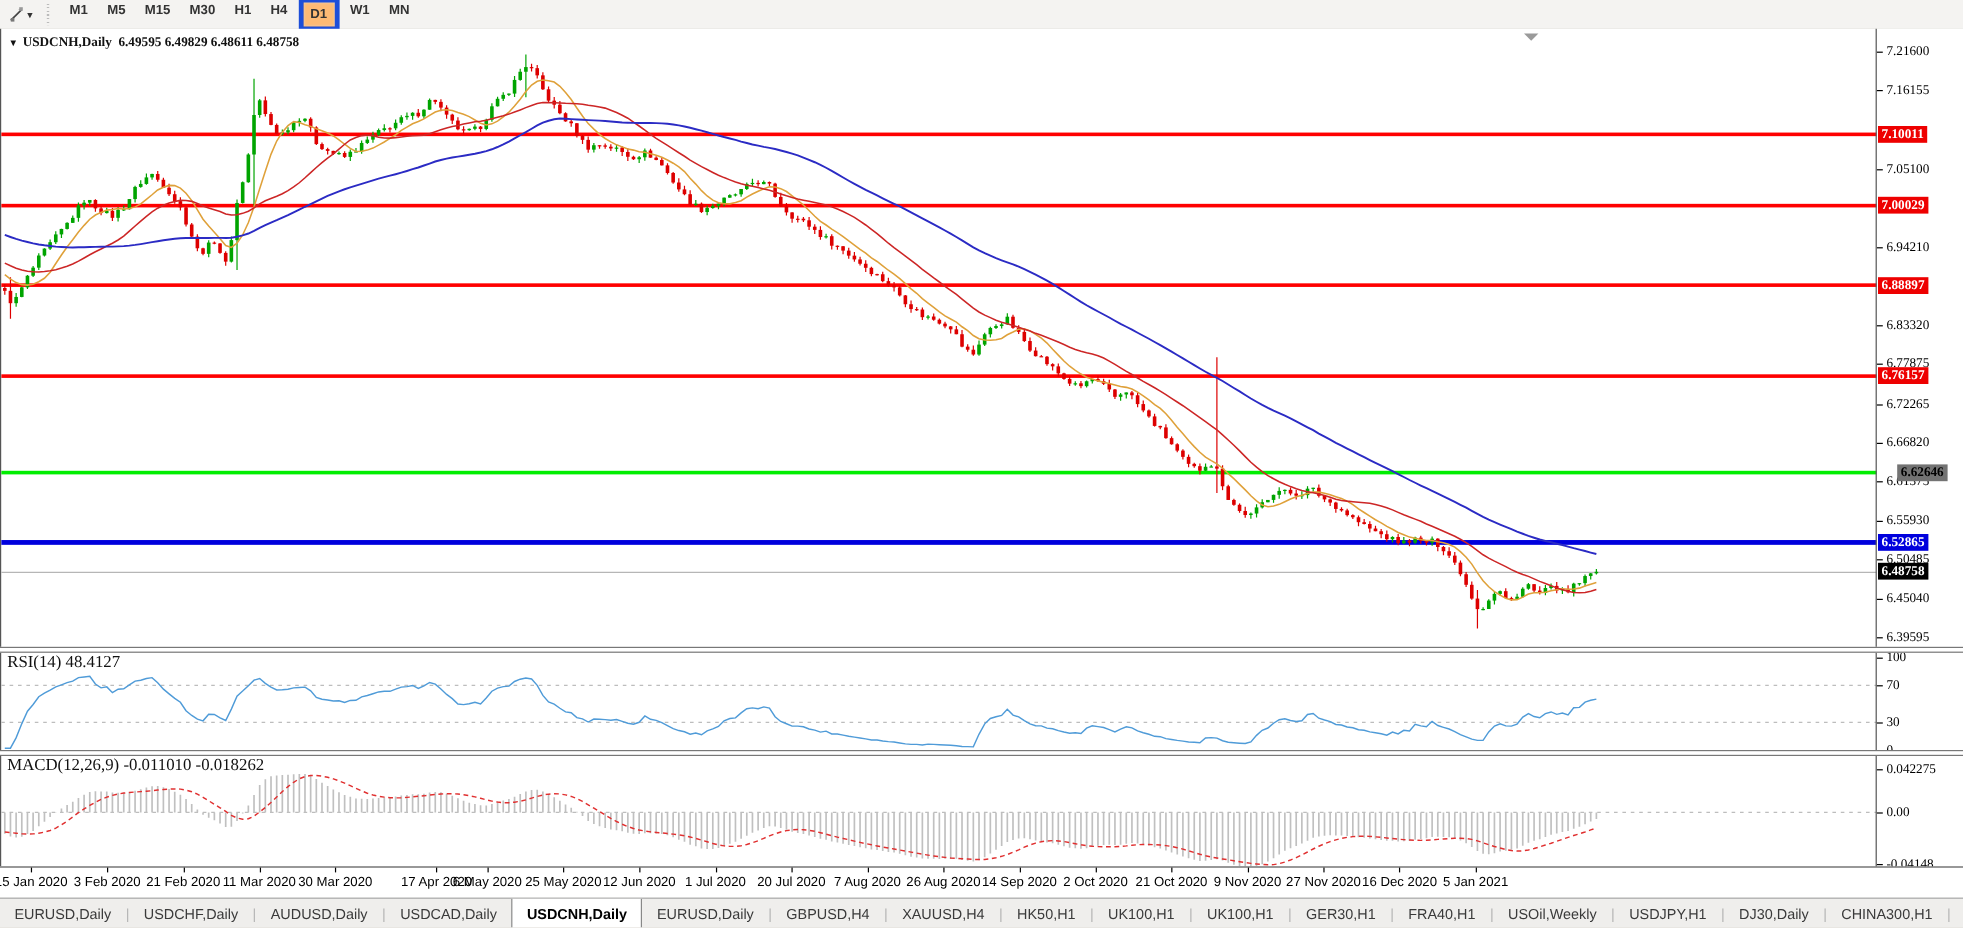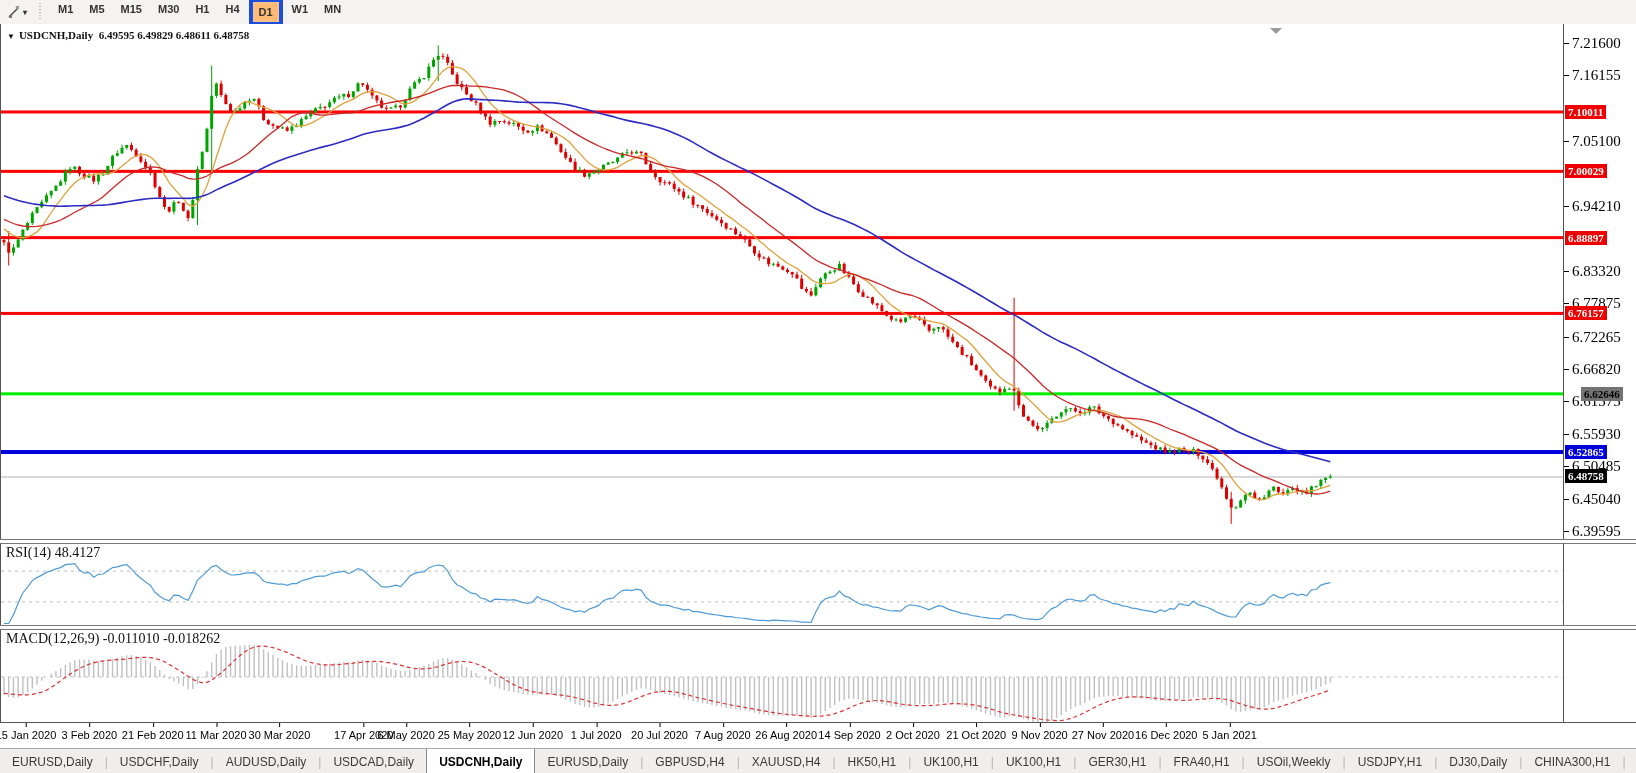--- a/index.html
+++ b/index.html
@@ -18,21 +18,21 @@
         background:repeating-linear-gradient(#bbb 0 1px,transparent 1px 3px);
         background-size:2px 100%;background-repeat:repeat-y;background-position:center;}
   
   .panel{position:absolute;left:0;background:#fff;font-family:Liberation Serif, serif;}
   .plot{position:absolute;left:0;top:0;border-left:1px solid #555;}
   .vline-axis{position:absolute;top:24px;left:1563px;width:1px;height:698px;background:#555;z-index:5;}
   .chart-title{position:absolute;left:7px;top:5px;font-size:11px;font-weight:700;color:#111;z-index:6;}
   .chart-title .tri{font-size:8px;margin-right:4px;}
   .ind-label{position:absolute;left:6px;top:2px;font-size:14px;color:#111;z-index:6;}
   .axis-col{position:absolute;left:1564px;top:0;width:72px;height:100%;background:#fff;}
-  .plabel{position:absolute;left:8px;font-size:15px;color:#000;height:13px;line-height:13px;white-space:nowrap;}
+  .plabel{position:absolute;left:8px;font-size:11px;color:#000;height:13px;line-height:13px;white-space:nowrap;}
   .plabel::before{content:"";position:absolute;left:-8px;top:6px;width:5px;height:1px;background:#000;}
   .badge{position:absolute;left:1px;font-size:11px;font-weight:700;height:14px;line-height:14px;
          padding:0 3px;white-space:nowrap;z-index:4;}
   .badge.red{background:#ee0000;color:#fff;}
   .badge.green{background:#737373;color:#000;margin-left:16px;}
   .badge.blue{background:#0000dd;color:#fff;}
   .badge.black{background:#000;color:#fff;}
   .separator{position:absolute;left:0;width:1636px;height:3px;background:#fff;
              border-top:1px solid #777;border-bottom:1px solid #777;z-index:7;}
   
@@ -697,20 +697,26 @@
     <div class="ind-label">
       <span>RSI(14)</span> <span>48.4127</span>
     </div>
     <div class="plot" style="width:1563px;height:83px;">
       <svg id="rsi-svg" width="1563" height="83">
           <line x1="0" y1="28.1" x2="1563" y2="28.1" stroke="#bdbdbd" stroke-width="1" stroke-dasharray="3,4"></line>
           <line x1="0" y1="58.9" x2="1563" y2="58.9" stroke="#bdbdbd" stroke-width="1" stroke-dasharray="3,4"></line>
           <polyline points="3.0,80.5 7.7,80.5 12.4,71.9 17.2,60.0 21.9,49.7 26.6,44.1 31.3,37.6 36.0,34.6 40.8,32.1 45.5,29.4 50.2,27.7 54.9,25.9 59.6,24.6 64.4,21.7 69.1,21.1 73.8,20.6 78.5,27.0 83.2,30.2 88.0,29.4 92.7,34.2 97.4,31.3 102.1,31.0 106.8,27.7 111.6,24.6 116.3,23.9 121.0,22.4 125.7,21.7 130.4,25.9 135.2,31.3 139.9,35.2 144.6,39.0 149.3,42.2 154.0,49.3 158.8,53.2 163.5,56.3 168.2,57.7 172.9,52.2 177.6,52.4 182.4,55.2 187.1,57.4 191.8,47.9 196.5,37.1 201.2,32.9 206.0,28.4 210.7,23.8 215.4,22.4 220.1,26.5 224.8,29.6 229.6,32.0 234.3,31.8 239.0,31.4 243.7,30.2 248.4,29.9 253.2,29.6 257.9,32.7 262.6,38.2 267.3,39.7 272.0,40.3 276.8,41.2 281.5,41.0 286.2,42.4 290.9,40.7 295.6,40.6 300.4,37.7 305.1,36.6 309.8,35.1 314.5,33.6 319.2,33.1 324.0,33.1 328.7,31.3 333.4,29.6 338.1,29.2 342.8,28.2 347.6,30.7 352.3,28.5 357.0,25.7 361.7,27.1 366.4,31.2 371.2,35.7 375.9,39.2 380.6,43.7 385.3,44.2 390.0,43.4 394.8,42.2 399.5,43.6 404.2,38.7 408.9,33.0 413.6,30.4 418.4,29.2 423.1,28.8 427.8,24.9 432.5,23.0 437.2,22.0 442.0,22.8 446.7,28.1 451.4,36.5 456.1,42.0 460.8,43.8 465.6,47.2 470.3,50.2 475.0,50.9 479.7,55.0 484.4,56.1 489.2,58.7 493.9,56.2 498.6,56.3 503.3,56.7 508.0,57.2 512.8,56.6 517.5,58.1 522.2,59.7 526.9,60.5 531.6,58.9 536.4,53.6 541.1,56.4 545.8,57.3 550.5,59.2 555.2,61.7 560.0,64.2 564.7,65.8 569.4,66.8 574.1,68.8 578.8,67.8 583.6,69.3 588.3,66.0 593.0,64.4 597.7,62.4 602.4,57.7 607.2,55.8 611.9,55.2 616.6,51.1 621.3,47.6 626.0,46.9 630.8,47.6 635.5,46.1 640.2,47.1 644.9,54.3 649.6,58.2 654.4,60.1 659.1,62.1 663.8,62.1 668.5,62.6 673.2,64.5 678.0,65.4 682.7,67.1 687.4,66.3 692.1,68.6 696.8,68.7 701.6,69.6 706.3,70.6 711.0,71.3 715.7,72.0 720.4,72.7 725.2,73.6 729.9,73.6 734.6,74.5 739.3,75.0 744.0,75.3 748.8,76.1 753.5,76.9 758.2,77.3 762.9,77.3 767.6,77.8 772.4,77.1 777.1,77.3 781.8,77.6 786.5,77.8 791.2,78.0 796.0,78.4 800.7,79.1 805.4,79.2 810.1,79.4 814.8,68.9 819.6,60.2 824.3,55.7 829.0,54.3 833.7,53.2 838.4,48.1 843.2,52.9 847.9,54.4 852.6,57.6 857.3,60.3 862.0,61.8 866.8,61.9 871.5,63.8 876.2,64.3 880.9,65.9 885.6,67.0 890.4,68.0 895.1,67.6 899.8,68.2 904.5,63.8 909.2,61.8 914.0,62.5 918.7,63.3 923.4,65.0 928.1,66.9 932.8,64.6 937.6,62.6 942.3,63.6 947.0,66.1 951.7,67.6 956.4,68.9 961.2,70.6 965.9,70.9 970.6,72.5 975.3,73.2 980.0,74.0 984.8,74.6 989.5,75.3 994.2,75.5 998.9,75.9 1003.6,72.0 1008.4,71.7 1013.1,72.1 1017.8,74.3 1022.5,75.5 1027.2,75.9 1032.0,76.3 1036.7,76.6 1041.4,75.3 1046.1,69.8 1050.8,65.6 1055.6,63.7 1060.3,59.7 1065.0,56.8 1069.7,56.0 1074.4,57.4 1079.2,58.2 1083.9,57.7 1088.6,52.4 1093.3,51.6 1098.0,55.5 1102.8,57.0 1107.5,58.3 1112.2,60.7 1116.9,61.2 1121.6,62.8 1126.4,63.5 1131.1,65.1 1135.8,65.6 1140.5,66.9 1145.2,67.6 1150.0,68.4 1154.7,69.6 1159.4,67.0 1164.1,68.6 1168.8,65.6 1173.6,66.2 1178.3,60.6 1183.0,61.9 1187.7,62.6 1192.4,58.1 1197.2,61.6 1201.9,63.1 1206.6,64.5 1211.3,66.6 1216.0,69.2 1220.8,71.1 1225.5,72.9 1230.2,74.0 1234.9,73.9 1239.6,66.9 1244.4,62.0 1249.1,60.1 1253.8,61.9 1258.5,62.1 1263.2,60.4 1268.0,54.6 1272.7,51.6 1277.4,54.1 1282.1,55.1 1286.8,51.7 1291.6,50.3 1296.3,52.3 1301.0,51.2 1305.7,52.8 1310.4,46.8 1315.2,46.5 1319.9,42.1 1324.6,40.6 1329.3,39.6 " fill="none" stroke="#4f9bd8" stroke-width="1.2"></polyline>
         </svg>
     </div>
+    <div class="axis-col" id="rsi-axis">
+        <div class="plabel" style="top: -1px;">100</div>
+        <div class="plabel" style="top: 22.1px;">70</div>
+        <div class="plabel" style="top: 52.9px;">30</div>
+        <div class="plabel" style="top: 76px;">0</div>
+      </div>
   </div>
 
   <div class="separator" style="top:625px;"></div>
 
   <div class="panel" style="top:629px;height:93px;width:1636px;">
     <div class="ind-label">
       <span>MACD(12,26,9)</span> <span>-0.011010</span> <span>-0.018262</span>
     </div>
     <div class="plot" style="width:1563px;height:93px;">
       <svg id="macd-svg" width="1563" height="93">
@@ -993,20 +999,25 @@
           <line x1="1301" y1="48" x2="1301" y2="64.3" stroke="#c0c0c0" stroke-width="1.4"></line>
           <line x1="1305.72" y1="48" x2="1305.72" y2="63.5" stroke="#c0c0c0" stroke-width="1.4"></line>
           <line x1="1310.4399999999998" y1="48" x2="1310.4399999999998" y2="61.7" stroke="#c0c0c0" stroke-width="1.4"></line>
           <line x1="1315.1599999999999" y1="48" x2="1315.1599999999999" y2="60.0" stroke="#c0c0c0" stroke-width="1.4"></line>
           <line x1="1319.8799999999999" y1="48" x2="1319.8799999999999" y2="57.8" stroke="#c0c0c0" stroke-width="1.4"></line>
           <line x1="1324.6" y1="48" x2="1324.6" y2="55.6" stroke="#c0c0c0" stroke-width="1.4"></line>
           <line x1="1329.32" y1="48" x2="1329.32" y2="53.6" stroke="#c0c0c0" stroke-width="1.4"></line>
           <polyline points="3.0,64.4 7.7,64.8 12.4,65.3 17.2,65.8 21.9,66.0 26.6,65.9 31.3,65.4 36.0,64.4 40.8,63.1 45.5,61.1 50.2,58.4 54.9,55.3 59.6,51.8 64.4,48.2 69.1,45.1 73.8,42.2 78.5,39.5 83.2,37.2 88.0,35.3 92.7,33.8 97.4,32.7 102.1,31.9 106.8,31.4 111.6,31.0 116.3,30.7 121.0,30.4 125.7,29.9 130.4,29.4 135.2,28.9 139.9,28.5 144.6,28.4 149.3,28.6 154.0,29.4 158.8,30.8 163.5,32.8 168.2,35.4 172.9,38.3 177.6,41.2 182.4,44.2 187.1,47.2 191.8,50.4 196.5,52.7 201.2,53.7 206.0,53.3 210.7,51.1 215.4,47.6 220.1,43.9 224.8,39.7 229.6,35.2 234.3,30.6 239.0,26.5 243.7,22.9 248.4,20.0 253.2,18.1 257.9,17.2 262.6,17.2 267.3,17.8 272.0,18.7 276.8,20.1 281.5,21.7 286.2,23.6 290.9,25.7 295.6,28.0 300.4,30.1 305.1,32.0 309.8,33.5 314.5,34.6 319.2,35.3 324.0,35.8 328.7,35.9 333.4,35.8 338.1,35.5 342.8,35.0 347.6,34.6 352.3,34.2 357.0,33.6 361.7,33.1 366.4,32.7 371.2,32.4 375.9,32.4 380.6,32.7 385.3,33.3 390.0,34.1 394.8,35.1 399.5,36.2 404.2,37.5 408.9,38.6 413.6,39.4 418.4,39.9 423.1,39.9 427.8,39.5 432.5,38.7 437.2,37.6 442.0,36.1 446.7,34.7 451.4,33.5 456.1,32.8 460.8,32.5 465.6,32.6 470.3,33.4 475.0,34.7 479.7,36.5 484.4,38.9 489.2,41.7 493.9,44.5 498.6,47.2 503.3,50.2 508.0,53.0 512.8,55.6 517.5,57.9 522.2,59.8 526.9,61.4 531.6,62.7 536.4,63.5 541.1,64.2 545.8,64.7 550.5,65.1 555.2,65.6 560.0,66.1 564.7,66.8 569.4,67.5 574.1,68.5 578.8,69.7 583.6,71.1 588.3,72.5 593.0,73.9 597.7,75.1 602.4,75.9 607.2,76.3 611.9,76.3 616.6,75.8 621.3,74.8 626.0,73.3 630.8,71.6 635.5,69.6 640.2,67.6 644.9,65.8 649.6,64.3 654.4,63.2 659.1,62.5 663.8,62.3 668.5,62.4 673.2,62.9 678.0,63.7 682.7,64.9 687.4,66.1 692.1,67.4 696.8,68.6 701.6,69.7 706.3,70.8 711.0,71.9 715.7,73.0 720.4,74.0 725.2,75.0 729.9,76.0 734.6,76.9 739.3,77.7 744.0,78.5 748.8,79.4 753.5,80.2 758.2,81.1 762.9,81.9 767.6,82.8 772.4,83.6 777.1,84.3 781.8,84.9 786.5,85.5 791.2,86.0 796.0,86.3 800.7,86.6 805.4,86.9 810.1,87.2 814.8,87.3 819.6,87.2 824.3,86.7 829.0,85.8 833.7,84.6 838.4,83.1 843.2,81.2 847.9,79.2 852.6,77.0 857.3,75.1 862.0,73.6 866.8,72.4 871.5,71.8 876.2,71.5 880.9,71.8 885.6,72.3 890.4,73.2 895.1,74.1 899.8,75.0 904.5,75.7 909.2,76.2 914.0,76.5 918.7,76.7 923.4,76.7 928.1,76.6 932.8,76.3 937.6,75.9 942.3,75.4 947.0,74.9 951.7,74.7 956.4,74.7 961.2,74.9 965.9,75.2 970.6,75.7 975.3,76.4 980.0,77.4 984.8,78.6 989.5,80.0 994.2,81.4 998.9,82.9 1003.6,84.1 1008.4,85.2 1013.1,86.0 1017.8,86.8 1022.5,87.5 1027.2,88.3 1032.0,89.1 1036.7,89.8 1041.4,90.5 1046.1,91.0 1050.8,91.4 1055.6,91.7 1060.3,91.5 1065.0,90.7 1069.7,89.4 1074.4,87.7 1079.2,85.7 1083.9,83.4 1088.6,81.0 1093.3,78.5 1098.0,76.2 1102.8,74.1 1107.5,72.3 1112.2,70.9 1116.9,69.7 1121.6,68.8 1126.4,68.2 1131.1,67.9 1135.8,67.8 1140.5,68.0 1145.2,68.4 1150.0,68.8 1154.7,69.3 1159.4,69.8 1164.1,70.3 1168.8,70.7 1173.6,71.0 1178.3,71.2 1183.0,71.3 1187.7,71.2 1192.4,70.9 1197.2,70.5 1201.9,70.1 1206.6,69.8 1211.3,69.5 1216.0,69.5 1220.8,69.8 1225.5,70.5 1230.2,71.7 1234.9,73.3 1239.6,74.9 1244.4,76.4 1249.1,77.7 1253.8,78.9 1258.5,79.8 1263.2,80.2 1268.0,80.1 1272.7,79.3 1277.4,78.1 1282.1,76.7 1286.8,75.2 1291.6,73.7 1296.3,72.1 1301.0,70.4 1305.7,68.8 1310.4,67.3 1315.2,65.8 1319.9,64.3 1324.6,62.6 1329.3,61.0 " fill="none" stroke="#e03030" stroke-width="1.2" stroke-dasharray="4,3"></polyline>
         </svg>
     </div>
+    <div class="axis-col" id="macd-axis">
+        <div class="plabel" style="top: 6px;">0.042275</div>
+        <div class="plabel" style="top: 42px;">0.00</div>
+        <div class="plabel" style="top: 85px;">-0.04148</div>
+      </div>
   </div>
 
   <div class="vline-axis"></div>
 
   <div class="date-axis" id="date-axis">
       <div class="dlabel" style="left: 26px;">15 Jan 2020</div>
       <div class="dlabel" style="left: 89.35px;">3 Feb 2020</div>
       <div class="dlabel" style="left: 152.7px;">21 Feb 2020</div>
       <div class="dlabel" style="left: 216.05px;">11 Mar 2020</div>
       <div class="dlabel" style="left: 279.4px;">30 Mar 2020</div>

